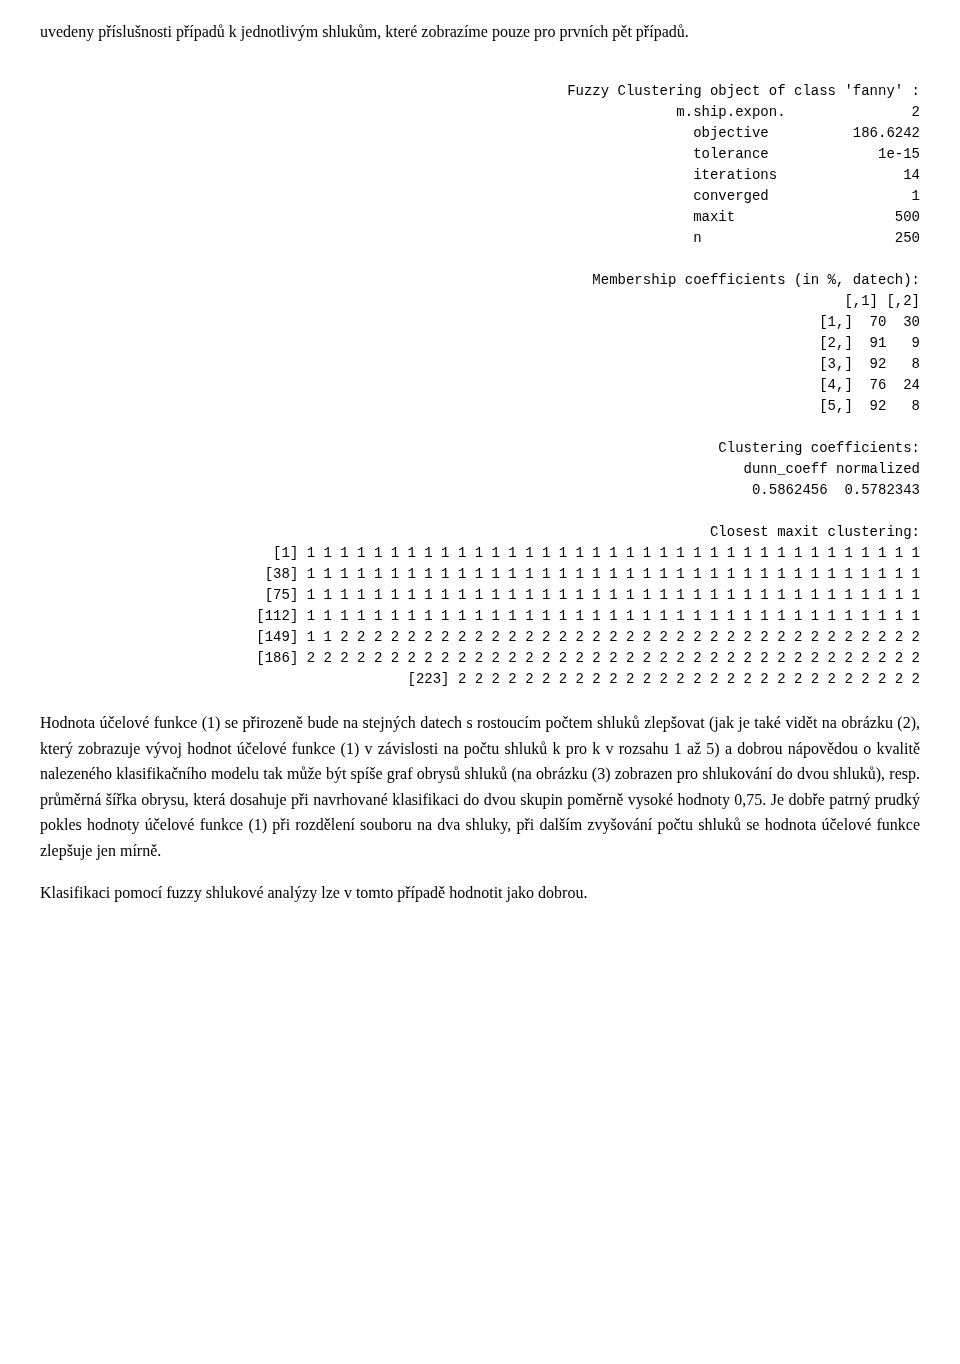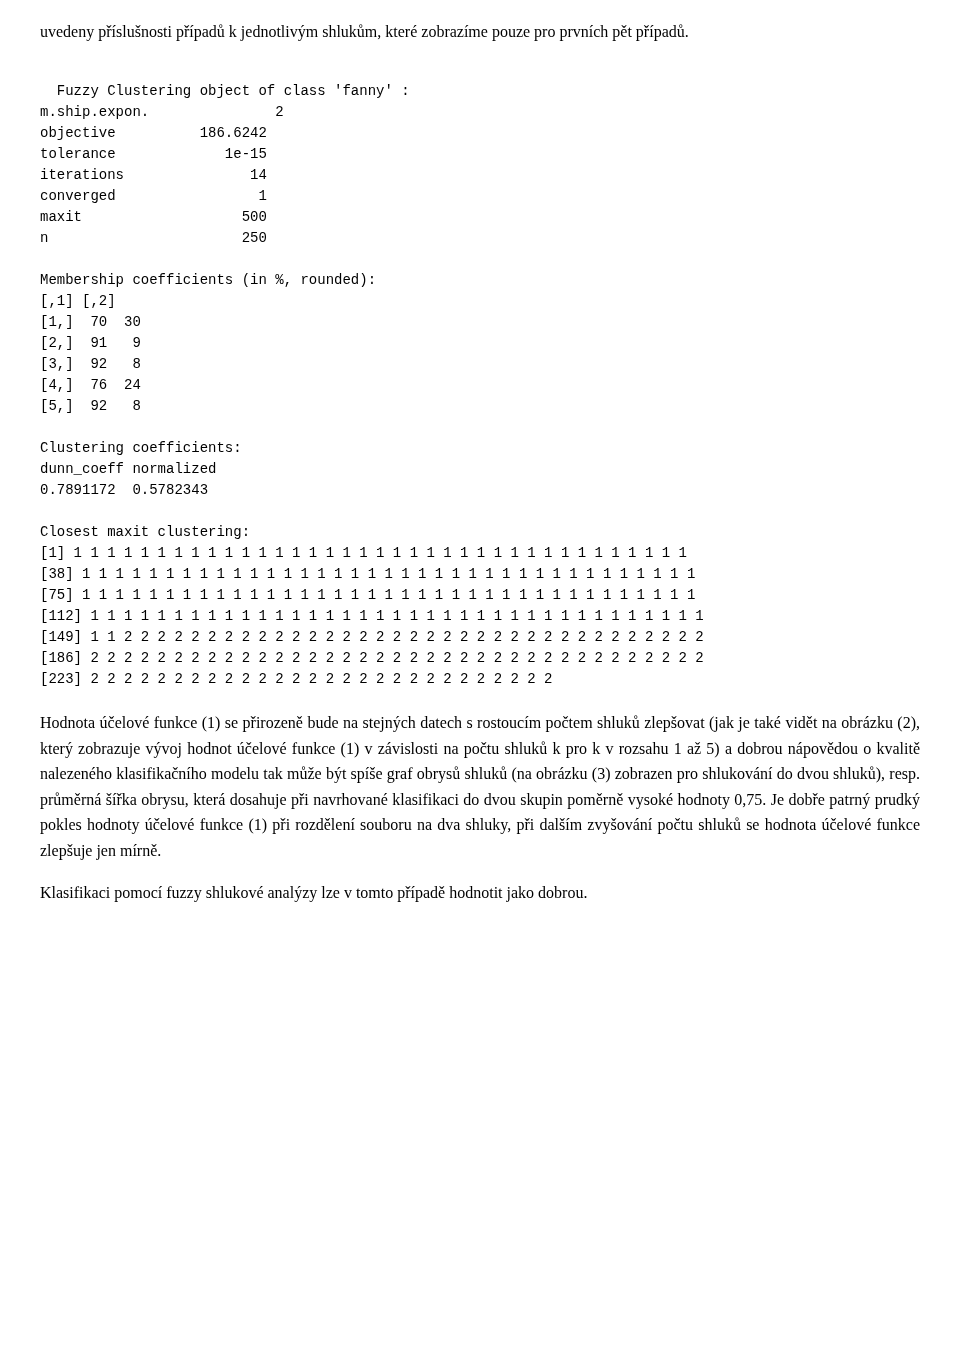--- a/index.html
+++ b/index.html
@@ -16,20 +16,21 @@
       font-size: 16px;
       margin-bottom: 16px;
       text-align: justify;
     }
     .code-block {
       font-family: 'Courier New', Courier, monospace;
       font-size: 14px;
       line-height: 1.5;
       margin-bottom: 20px;
       white-space: pre;
+      text-align: right;
     }
     .body-text {
       font-size: 16px;
       line-height: 1.6;
       text-align: justify;
       margin-top: 16px;
       font-family: Liberation Serif, serif;
     }
   </style>
 </head>
@@ -40,31 +41,31 @@
 <div class="code-block">
   <span>Fuzzy Clustering object of class 'fanny' :</span>
 <span>m.ship.expon.               2
 objective          186.6242
 tolerance             1e-15
 iterations               14
 converged                 1
 maxit                   500
 n                       250</span>
 
-<span>Membership coefficients (in %, rounded):</span>
+<span>Membership coefficients (in %, datech):</span>
 <span>[,1] [,2]</span>
 <span>[1,]  70  30
 [2,]  91   9
 [3,]  92   8
 [4,]  76  24
 [5,]  92   8</span>
 
 <span>Clustering coefficients:</span>
 <span>dunn_coeff normalized</span>
-<span>0.7891172  0.5782343</span>
+<span>0.5862456  0.5782343</span>
 
 <span>Closest maxit clustering:</span>
 <span>[1] 1 1 1 1 1 1 1 1 1 1 1 1 1 1 1 1 1 1 1 1 1 1 1 1 1 1 1 1 1 1 1 1 1 1 1 1 1
 [38] 1 1 1 1 1 1 1 1 1 1 1 1 1 1 1 1 1 1 1 1 1 1 1 1 1 1 1 1 1 1 1 1 1 1 1 1 1
 [75] 1 1 1 1 1 1 1 1 1 1 1 1 1 1 1 1 1 1 1 1 1 1 1 1 1 1 1 1 1 1 1 1 1 1 1 1 1
 [112] 1 1 1 1 1 1 1 1 1 1 1 1 1 1 1 1 1 1 1 1 1 1 1 1 1 1 1 1 1 1 1 1 1 1 1 1 1
 [149] 1 1 2 2 2 2 2 2 2 2 2 2 2 2 2 2 2 2 2 2 2 2 2 2 2 2 2 2 2 2 2 2 2 2 2 2 2
 [186] 2 2 2 2 2 2 2 2 2 2 2 2 2 2 2 2 2 2 2 2 2 2 2 2 2 2 2 2 2 2 2 2 2 2 2 2 2
 [223] 2 2 2 2 2 2 2 2 2 2 2 2 2 2 2 2 2 2 2 2 2 2 2 2 2 2 2 2</span>
 </div>

